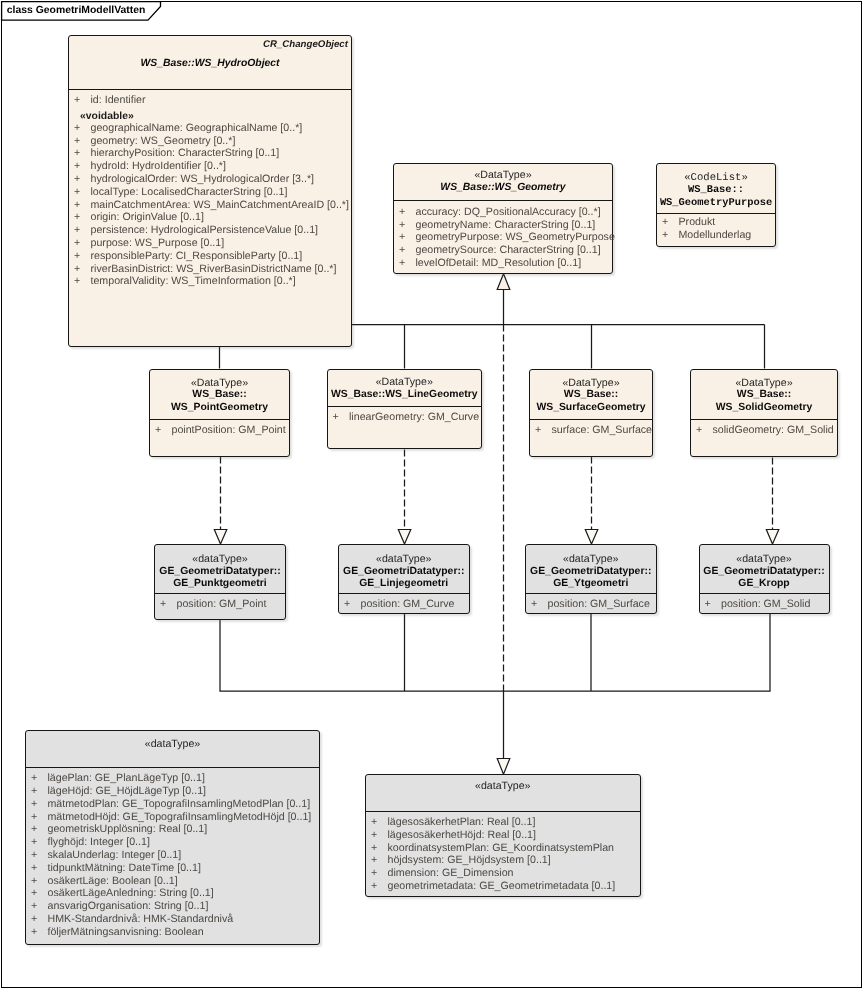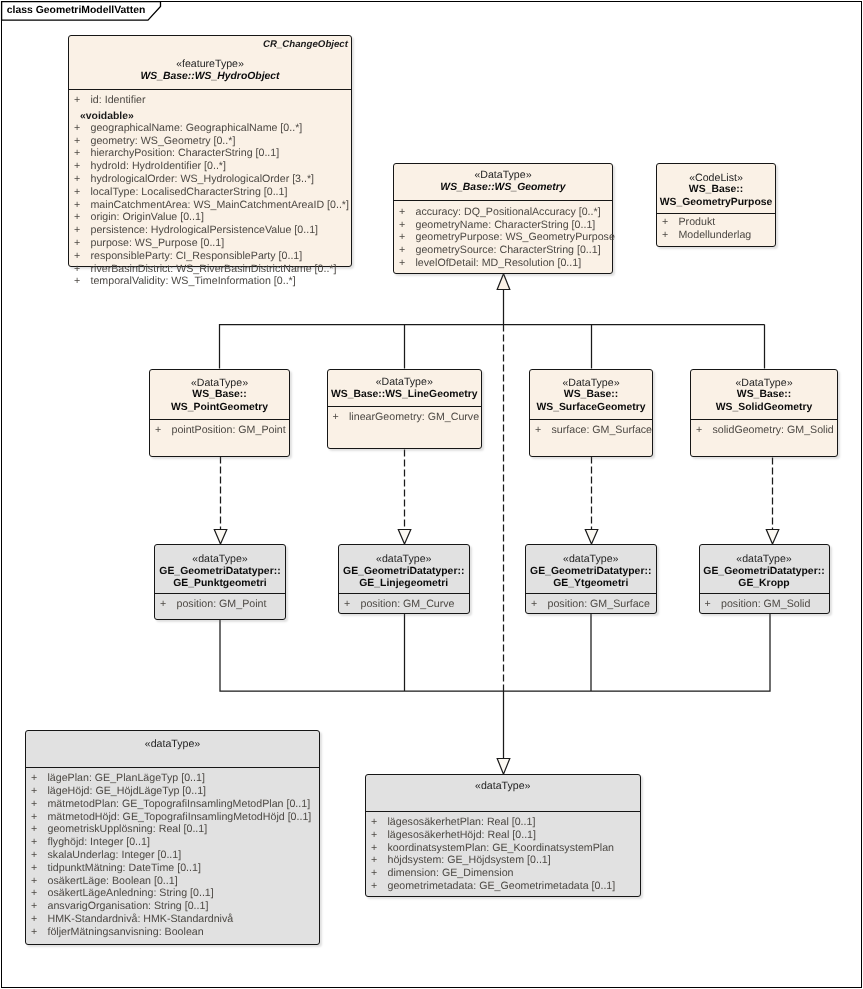--- a/index.html
+++ b/index.html
@@ -52,24 +52,23 @@
     </g>
     <g stroke="#1a1a1a" stroke-width="1.2" stroke-linejoin="miter">
       <path d="M 503.5 273.7 L 497.2 289.5 L 509.8 289.5 Z" fill="#faf1e6"></path>
       <path d="M 503.5 774.2 L 497.2 758.5 L 509.8 758.5 Z" fill="#fbf8f2"></path>
       <path d="M 220.5 544 L 214.3 529.5 L 226.8 529.5 Z" fill="#fbf8f2"></path>
       <path d="M 404.5 544 L 398.3 529.5 L 410.8 529.5 Z" fill="#fbf8f2"></path>
       <path d="M 591.5 544 L 585.3 529.5 L 597.8 529.5 Z" fill="#fbf8f2"></path>
       <path d="M 772.5 544 L 766.3 529.5 L 778.8 529.5 Z" fill="#fbf8f2"></path>
     </g>
   </svg>
-  <div class="box tan" style="left:68px;top:35px;width:284px;height:232px;text-decoration:underline;">
+  <div class="box tan" style="left:68px;top:35px;width:284px;height:312px;text-decoration:underline;">
     <div class="note">CR_ChangeObject</div>
     <div class="bhead" style="height:52.5px;padding-top:22px;">
-      <div class="ster">«featureType»</div>
       <div class="bname ital">WS_Base::WS_HydroObject</div>
     </div>
     <div class="hsep" style="top:52.5px;"></div>
     <div class="battrs" style="top:58.2px;">
       <div class="arow"><span class="vis">+</span><span class="atext">id: Identifier</span></div>
       <div class="grouplabel">«voidable»</div>
       <div class="arow"><span class="vis">+</span><span class="atext">geographicalName: GeographicalName [0..*]</span></div>
       <div class="arow"><span class="vis">+</span><span class="atext">geometry: WS_Geometry [0..*]</span></div>
       <div class="arow"><span class="vis">+</span><span class="atext">hierarchyPosition: CharacterString [0..1]</span></div>
       <div class="arow"><span class="vis">+</span><span class="atext">hydroId: HydroIdentifier [0..*]</span></div>
@@ -92,21 +91,21 @@
     <div class="hsep" style="top:35.9px;"></div>
     <div class="battrs" style="top:41.9px;">
       <div class="arow"><span class="vis">+</span><span class="atext">accuracy: DQ_PositionalAccuracy [0..*]</span></div>
       <div class="arow"><span class="vis">+</span><span class="atext">geometryName: CharacterString [0..1]</span></div>
       <div class="arow"><span class="vis">+</span><span class="atext">geometryPurpose: WS_GeometryPurpose</span></div>
       <div class="arow"><span class="vis">+</span><span class="atext">geometrySource: CharacterString [0..1]</span></div>
       <div class="arow"><span class="vis">+</span><span class="atext">levelOfDetail: MD_Resolution [0..1]</span></div>
     </div>
   </div>
   <div class="box tan" style="left:656px;top:163px;width:120px;height:84px;">
-    <div class="bhead" style="height:48.6px;padding-top:7.8px;">
+    <div class="bhead" style="height:48.6px;padding-top:7.8px;font-family:Liberation Mono, monospace;">
       <div class="ster">«CodeList»</div>
       <div class="bname">WS_Base::</div>
       <div class="bname">WS_GeometryPurpose</div>
     </div>
     <div class="hsep" style="top:48.6px;"></div>
     <div class="battrs" style="top:51.8px;">
       <div class="arow"><span class="vis">+</span><span class="atext">Produkt</span></div>
       <div class="arow"><span class="vis">+</span><span class="atext">Modellunderlag</span></div>
     </div>
   </div>

